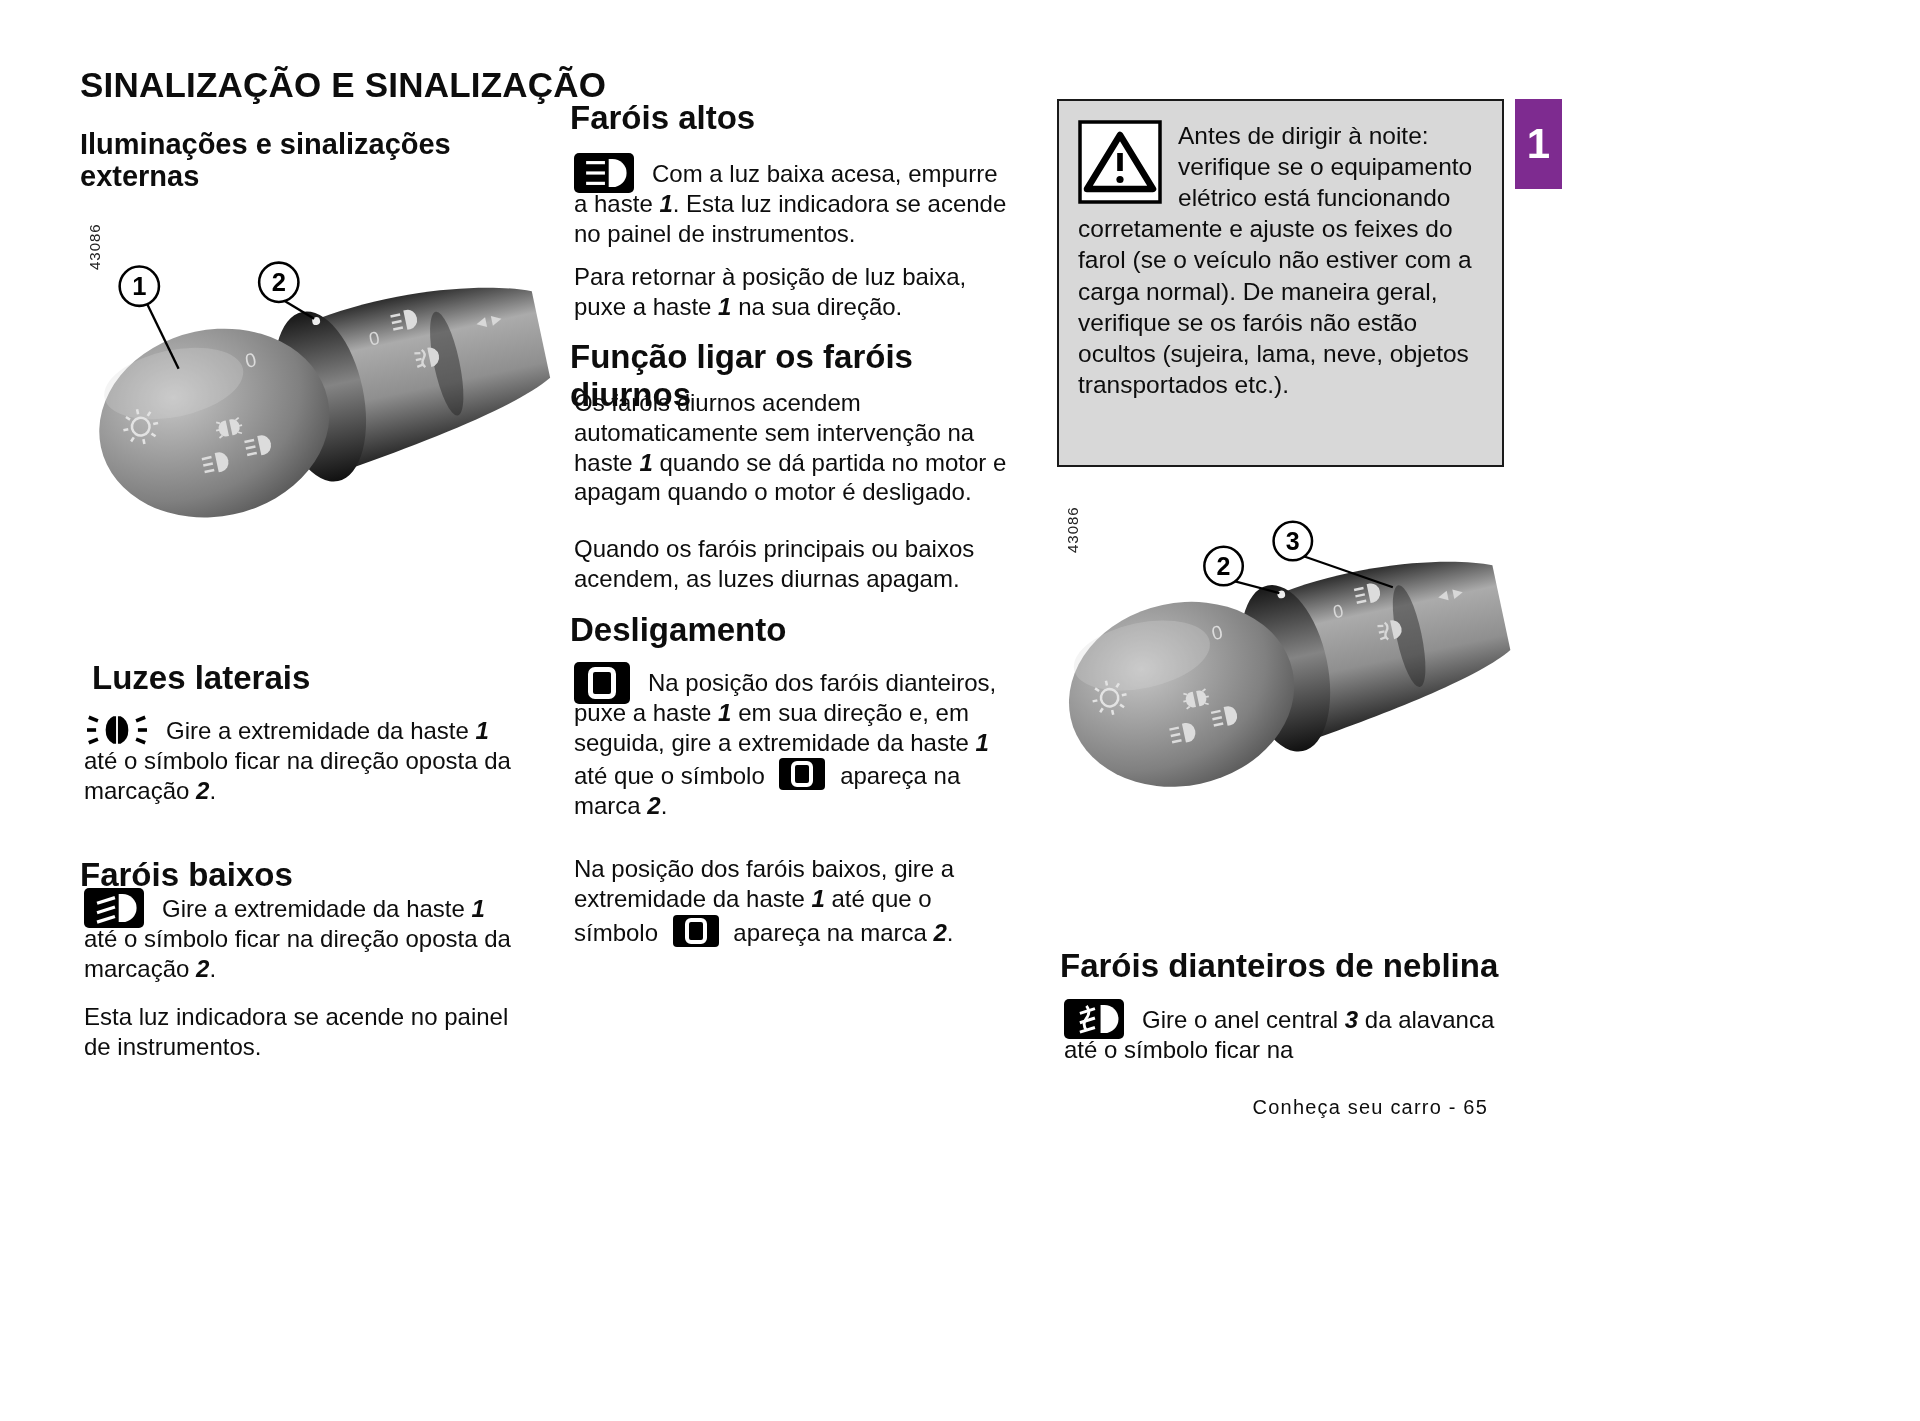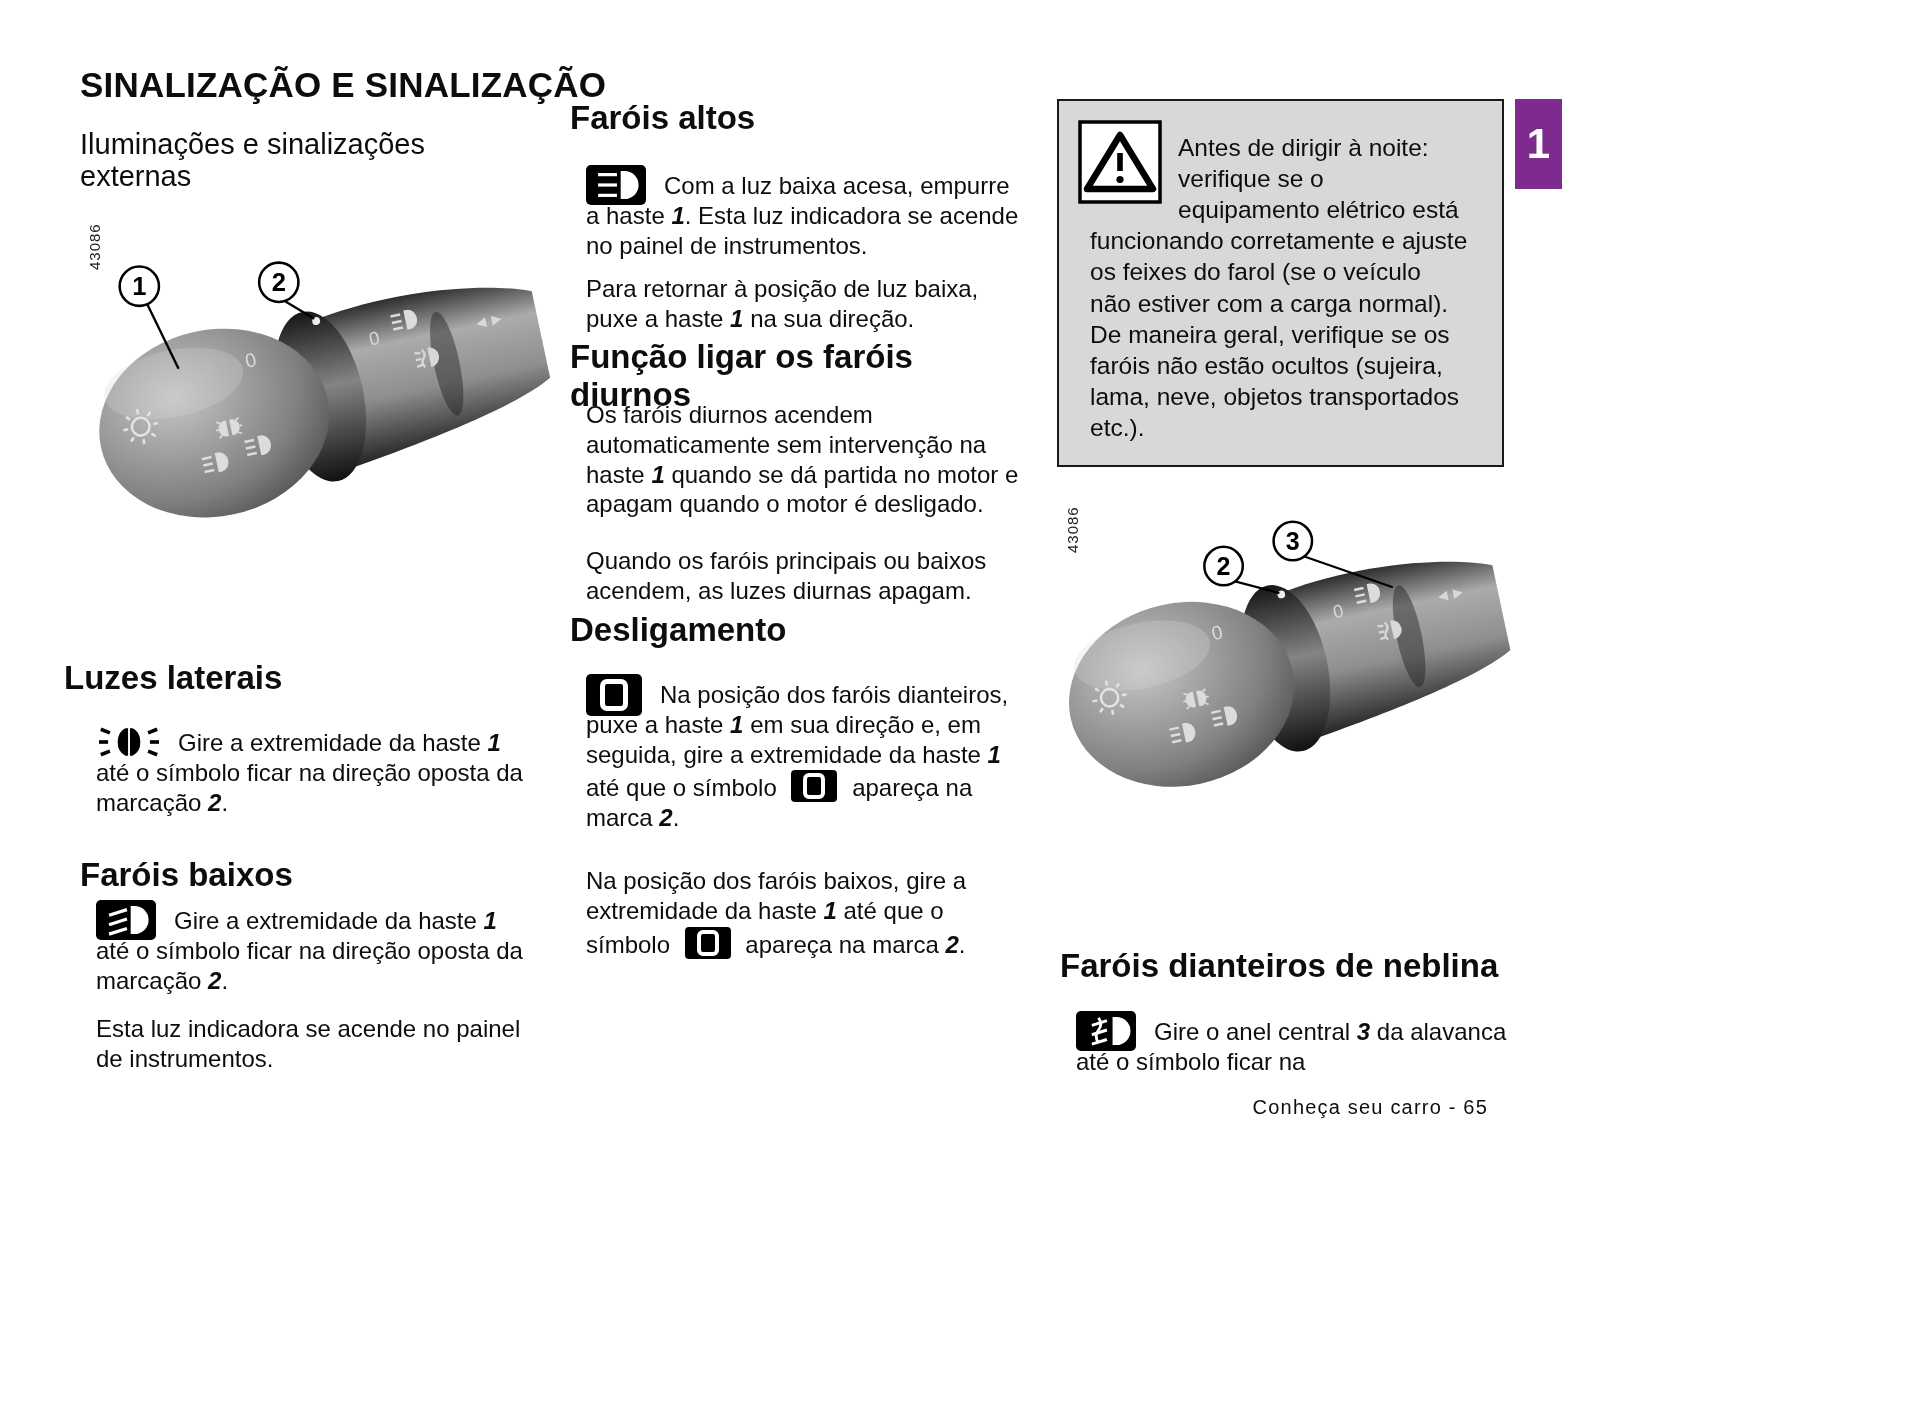--- a/index.html
+++ b/index.html
@@ -2,31 +2,31 @@
 <html><head>
 <meta charset="utf-8">
 <style>
   html,body{margin:0;padding:0}
   body{width:1920px;height:1421px;position:relative;background:#fff;color:#0d0d0d;
        font-family:"Liberation Sans",sans-serif;overflow:hidden}
   .abs{position:absolute}
   #title{left:80px;top:42px;font-size:35px;font-weight:700;letter-spacing:.2px}
   #tab{left:1515px;top:99px;width:47px;height:90px;background:#7e2b90;color:#fff;
        display:flex;align-items:center;justify-content:center;font-size:42px;font-weight:700}
-  h2{font-size:29px;font-weight:400;line-height:1.12;margin:0}
+  h2{font-size:29px;font-weight:700;line-height:1.12;margin:0}
   h3{font-size:33px;font-weight:700;margin:0}
-  p{font-size:24px;line-height:1.24;margin:16px}
+  p{font-size:24px;line-height:1.24;margin:4px}
   .num{font-weight:700;font-style:italic}
   svg text{font-family:"Liberation Sans",sans-serif}
 
   
   #left-heading{left:80px;top:128px;width:440px}
   #fig1-ref{left:86px;top:270px}
   #fig1{left:92px;top:243px}
-  #h-luzes{left:64px;top:659px}
+  #h-luzes{left:92px;top:659px}
   #p-luzes{left:80px;top:712px;width:432px;text-indent:82px}
   #h-baixos{left:80px;top:856px}
   #p-baixos{left:80px;top:890px;width:432px;text-indent:78px}
   #p-baixos-note{left:80px;top:998px;width:432px}
   #h-altos{left:570px;top:99px}
   #p-altos{left:570px;top:155px;width:436px;text-indent:78px}
   #p-altos2{left:570px;top:258px;width:436px}
   #h-diurnos{left:570px;top:338px;width:440px}
   #p-diurnos{left:570px;top:384px;width:436px}
   #p-diurnos2{left:570px;top:530px;width:436px}

